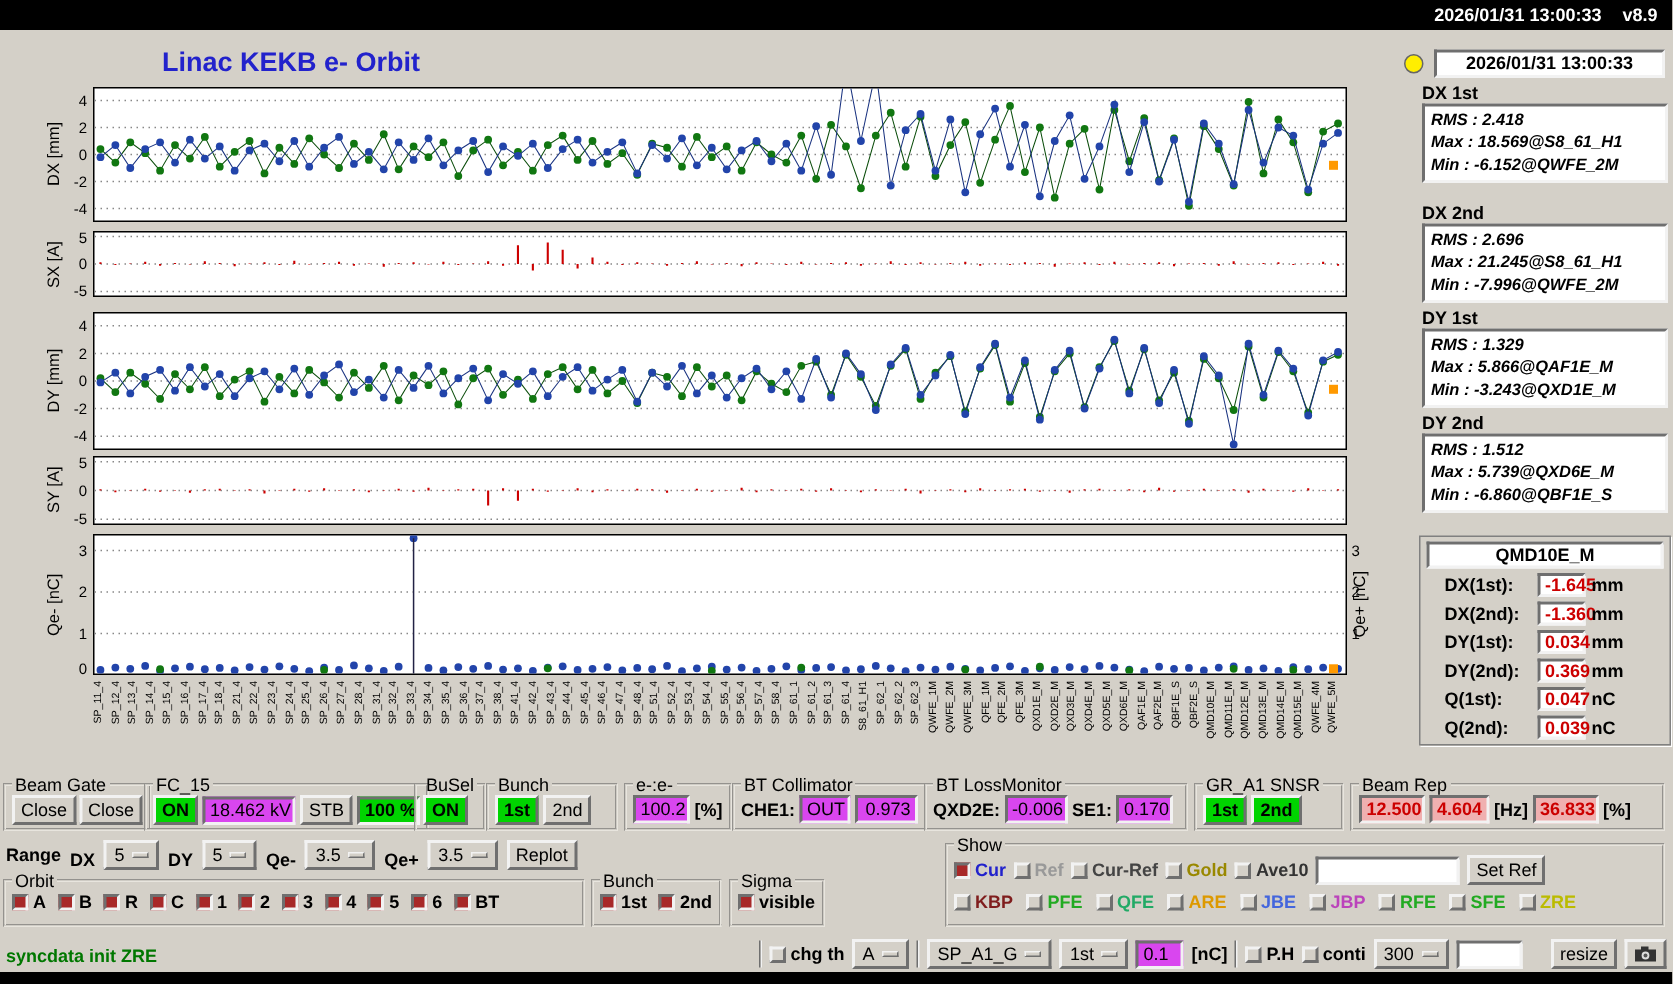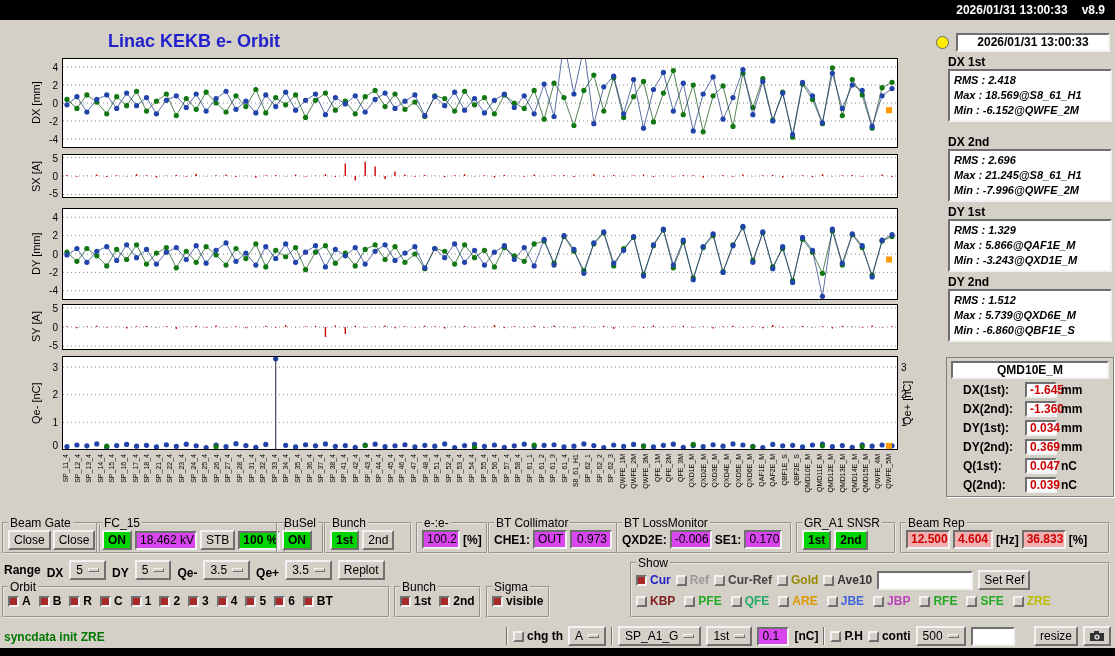--- a/index.html
+++ b/index.html
@@ -1204,21 +1204,21 @@
     <span class="vsep"></span>
     <span class="cbitem">
       <span class="cb"></span>
       <span>P.H</span>
     </span>
     <span class="cbitem">
       <span class="cb"></span>
       <span>conti</span>
     </span>
     <span class="opt">
-      <span>500</span>
+      <span>300</span>
       <span class="dash"></span>
     </span>
     <input class="entry" style="width: 44px;" value="">
     <button class="btn" style="margin-left:auto">resize</button>
     <button class="btn" style="padding:2px 4px;line-height:0">
       <span>
         <svg width="16" height="12" viewBox="0 0 16 12">
           <rect x="1" y="3" width="14" height="8" fill="#333"></rect>
           <rect x="5" y="1" width="5" height="3" fill="#333"></rect>
           <circle cx="8" cy="7" r="2.6" fill="#ddd"></circle>

